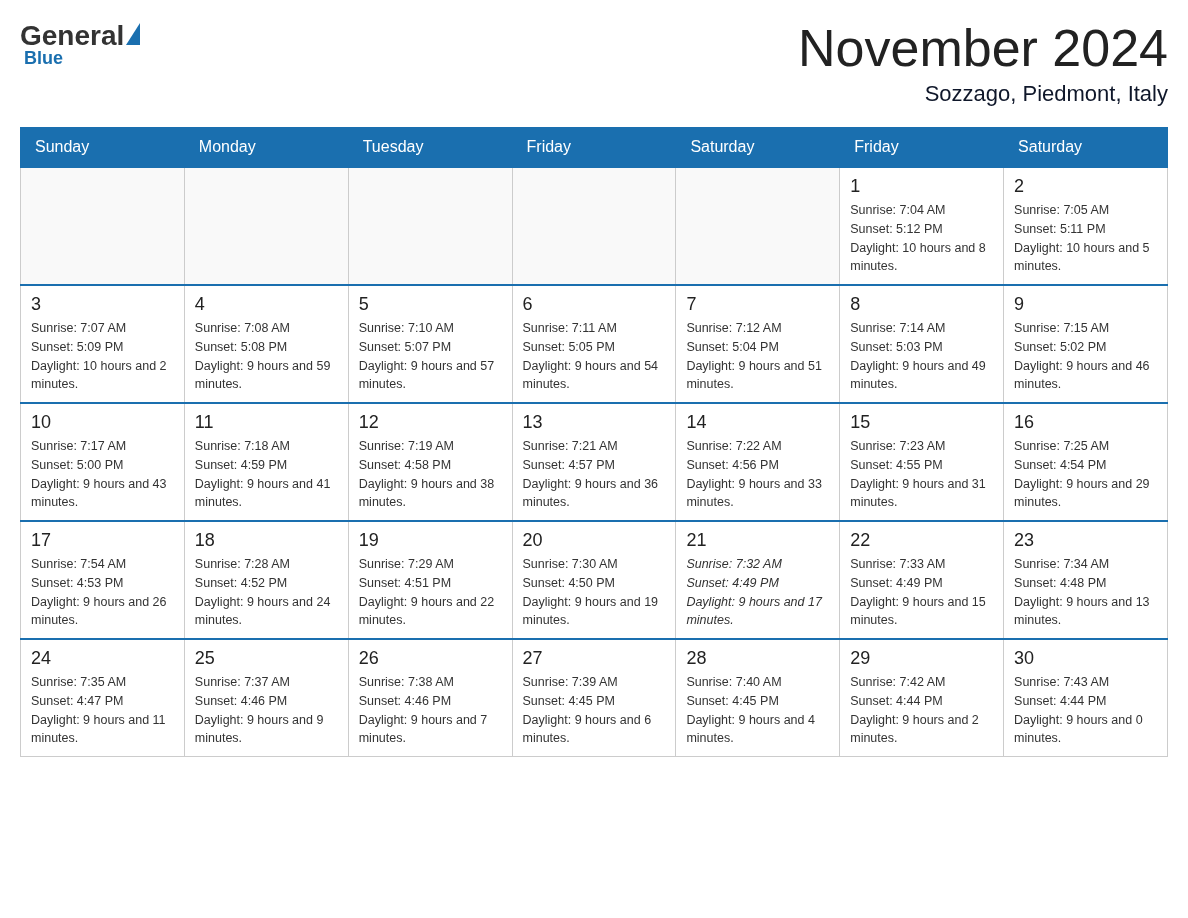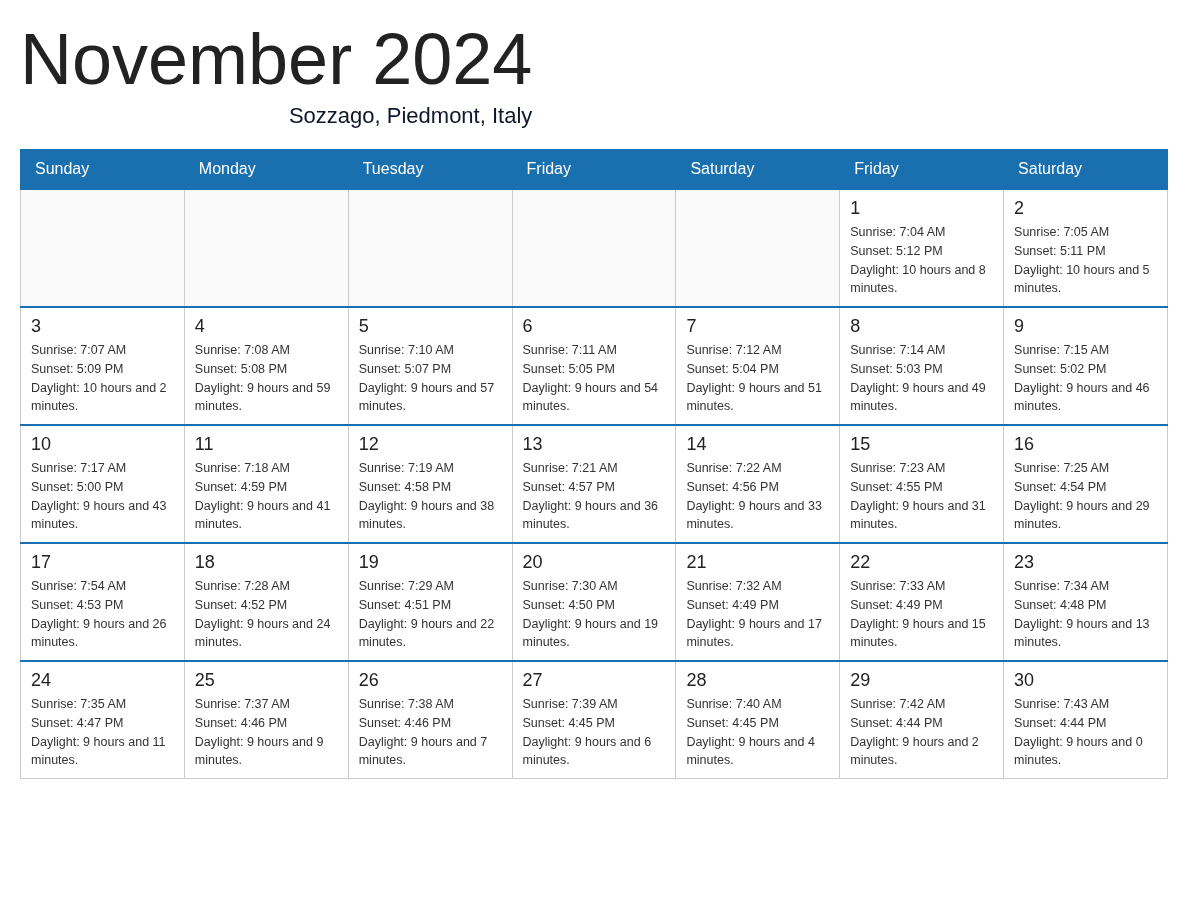--- a/index.html
+++ b/index.html
@@ -42,21 +42,21 @@
       font-size: 18px;
       color: #1a6faf;
       font-weight: bold;
       margin-top: -4px;
       margin-left: 4px;
     }
     .title-block {
       text-align: right;
     }
     .month-title {
-      font-size: 72px;
+      font-size: 52px;
       font-weight: normal;
       color: #222;
       line-height: 1.1;
     }
     .location-title {
       font-size: 22px;
       color: #0f172a;
       margin-top: 4px;
     }
     .calendar {
@@ -101,20 +101,27 @@
       background: #f9f9f9;
     }
     .calendar tbody tr:last-child {
       border-bottom: none;
     }
   </style>
 </head>
 <body>
 
 <div class="header">
+  <div class="logo">
+    <div class="logo-text">
+      <span>General</span>
+        <span class="logo-triangle"></span>
+    </div>
+    <div class="logo-bottom">Blue</div>
+  </div>
   <div class="title-block">
     <div class="month-title">November 2024</div>
     <div class="location-title">Sozzago, Piedmont, Italy</div>
   </div>
 </div>
 
 <table class="calendar">
   <thead>
     <tr>
       <th>Sunday</th>
@@ -254,21 +261,21 @@
 Daylight: 9 hours and 22 minutes.</div>
         </td>
         <td>
           <span class="day-number">20</span>
           <div class="day-info" style="white-space: pre-line;">Sunrise: 7:30 AM
 Sunset: 4:50 PM
 Daylight: 9 hours and 19 minutes.</div>
         </td>
         <td>
           <span class="day-number">21</span>
-          <div class="day-info" style="white-space: pre-line;">Sunrise: 7:32 AM
+          <div class="day-info" style="white-space: pre-line; font-style: italic;">Sunrise: 7:32 AM
 Sunset: 4:49 PM
 Daylight: 9 hours and 17 minutes.</div>
         </td>
         <td>
           <span class="day-number">22</span>
           <div class="day-info" style="white-space: pre-line;">Sunrise: 7:33 AM
 Sunset: 4:49 PM
 Daylight: 9 hours and 15 minutes.</div>
         </td>
         <td>

